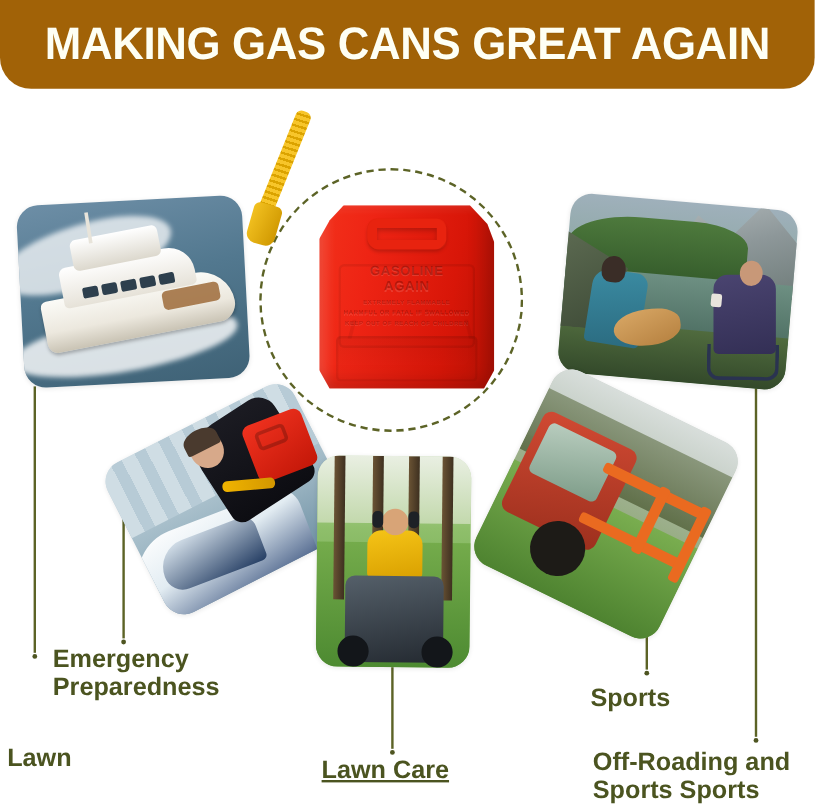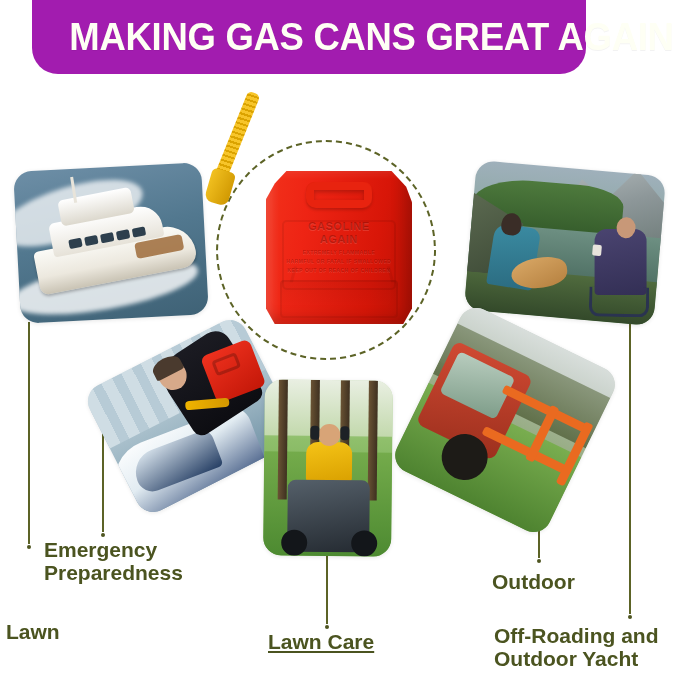--- a/index.html
+++ b/index.html
@@ -10,25 +10,24 @@
   body {
     width: 679px; height: 676px;
     position: relative; overflow: hidden;
     font-family: "Liberation Sans", sans-serif;
   }
 
   
   #header-banner {
     position: absolute;
     left: 0; top: 0;
-    width: 554px; height: 74px;
-    background: #a21caf;
+    width: 679px; height: 74px;
+    background: #a16207;
     border-bottom-left-radius: 26px;
     border-bottom-right-radius: 26px;
-    margin-left: 32px;
   }
   #header-title {
     position: absolute;
     left: 0; top: 0;
     width: 679px; height: 74px;
     display: flex; align-items: center; justify-content: center;
     color: #fefff4;
     font-size: 38px;
     font-weight: bold;
     letter-spacing: -0.3px;
@@ -495,17 +494,17 @@
 <div class="label" id="label-yacht">Lawn</div>
 
 <div class="connector" id="connector-emergency"></div>
 <div class="label" id="label-emergency">Emergency
 Preparedness</div>
 
 <div class="connector" id="connector-lawn"></div>
 <div class="label" id="label-lawn">Lawn Care</div>
 
 <div class="connector" id="connector-farming"></div>
-<div class="label" id="label-farming">Outdoor</div>
+<div class="label" id="label-farming">Sports</div>
 
 <div class="connector" id="connector-offroad"></div>
 <div class="label" id="label-offroad">Off-Roading and
-Outdoor Yacht</div>
+Sports Sports</div>
 
 </body></html>

